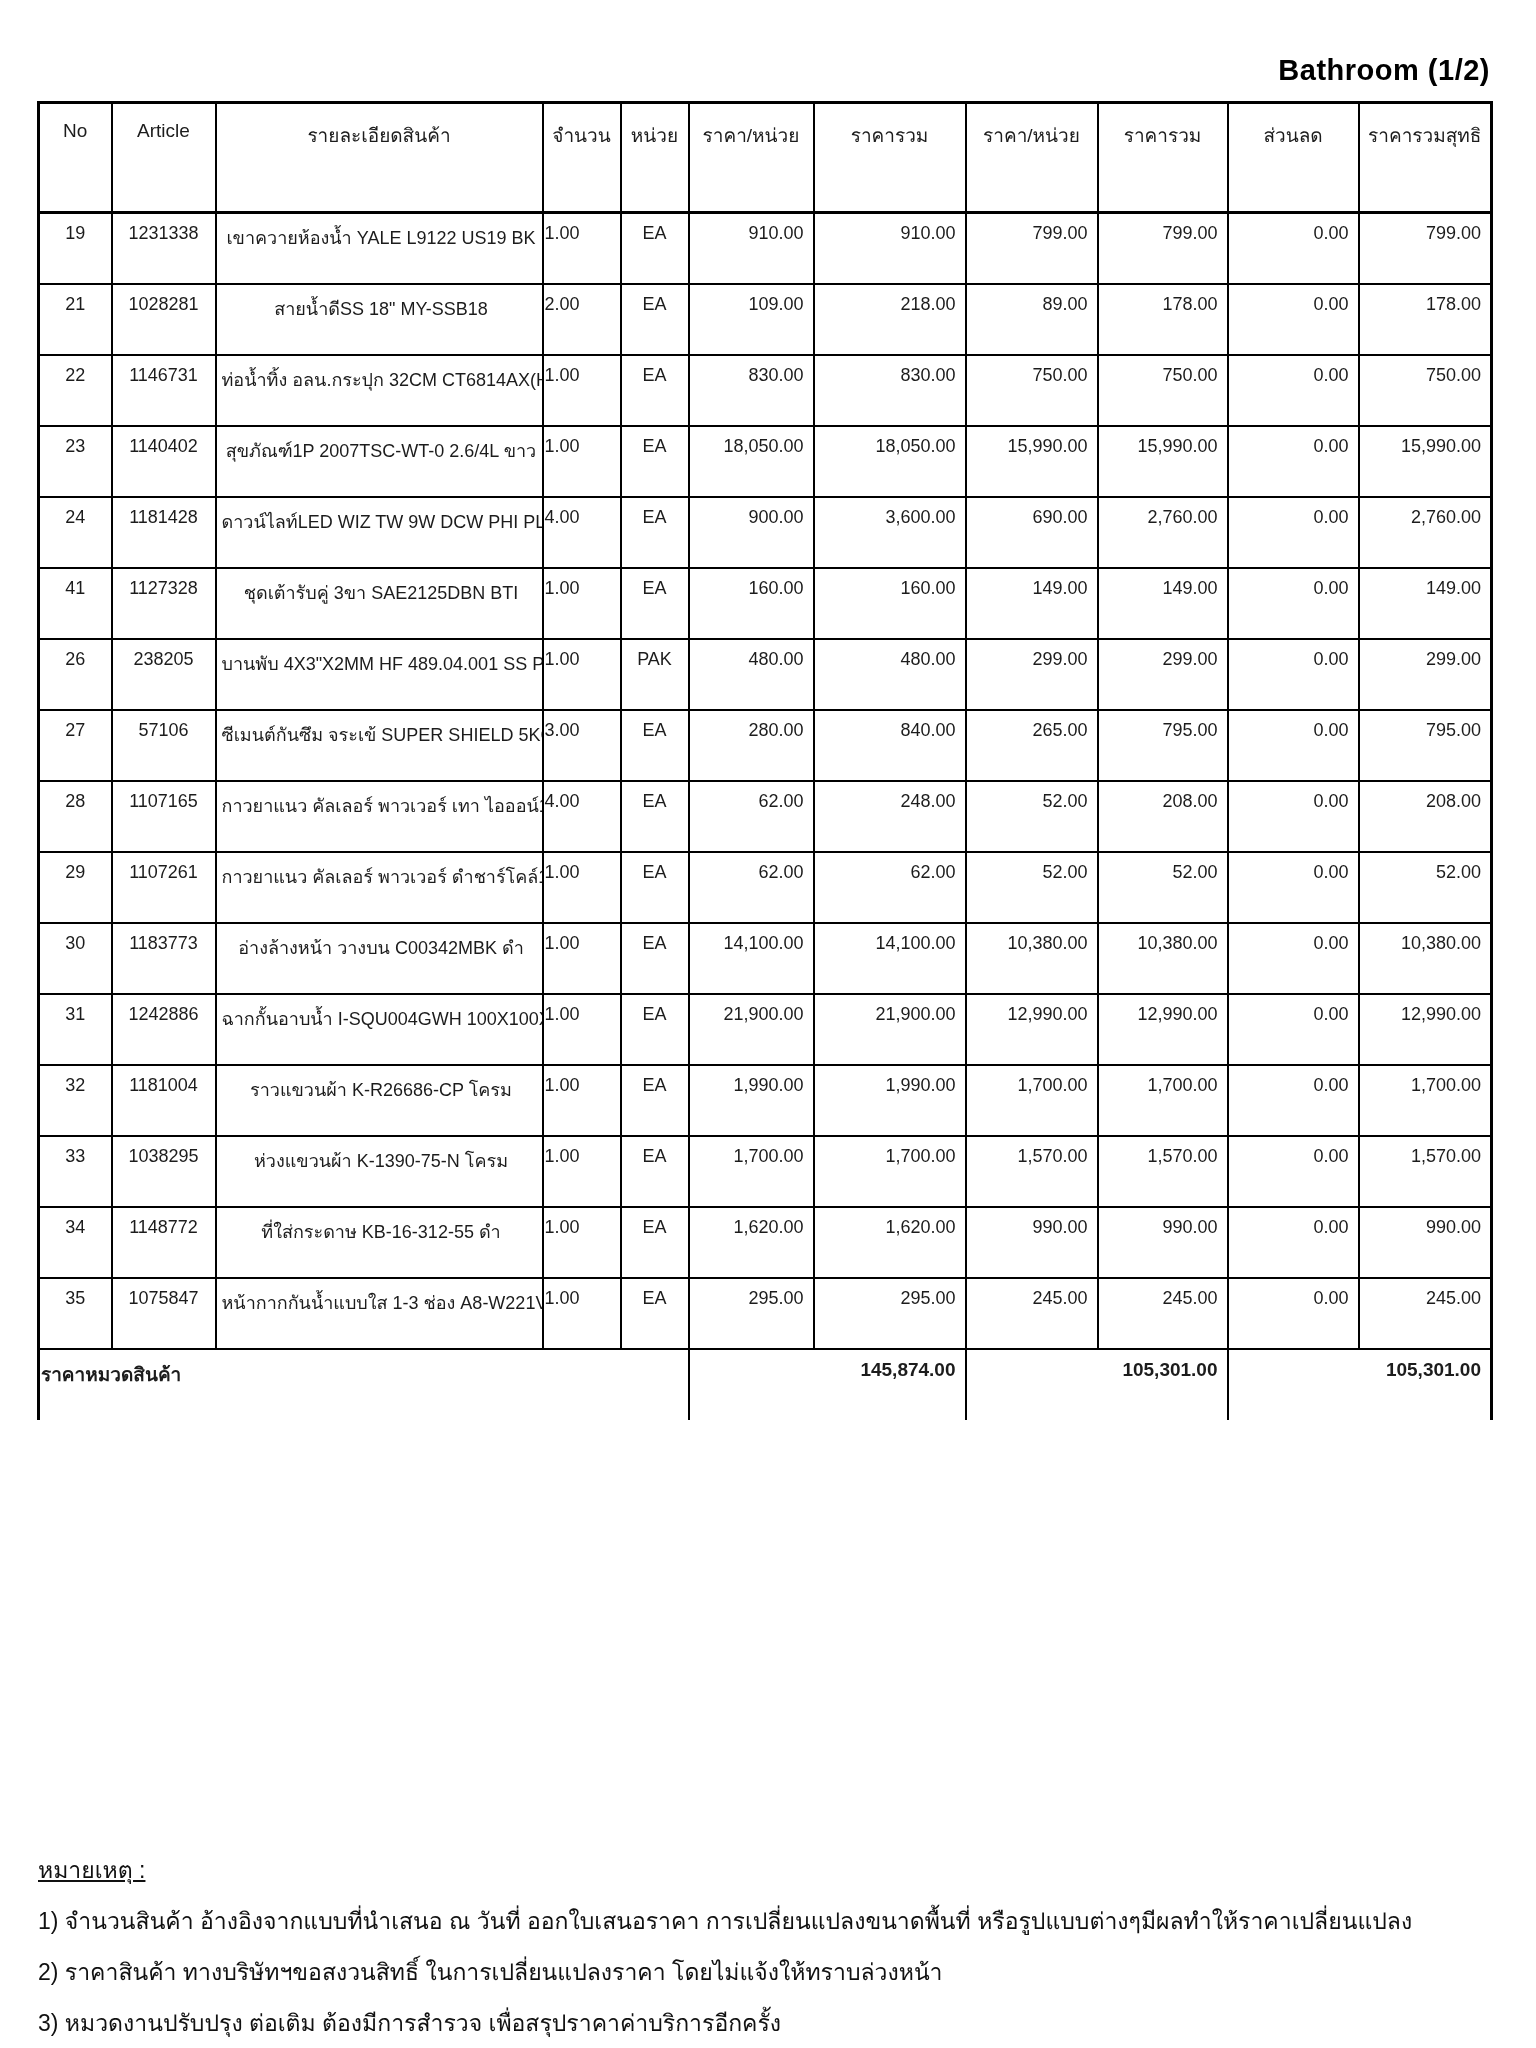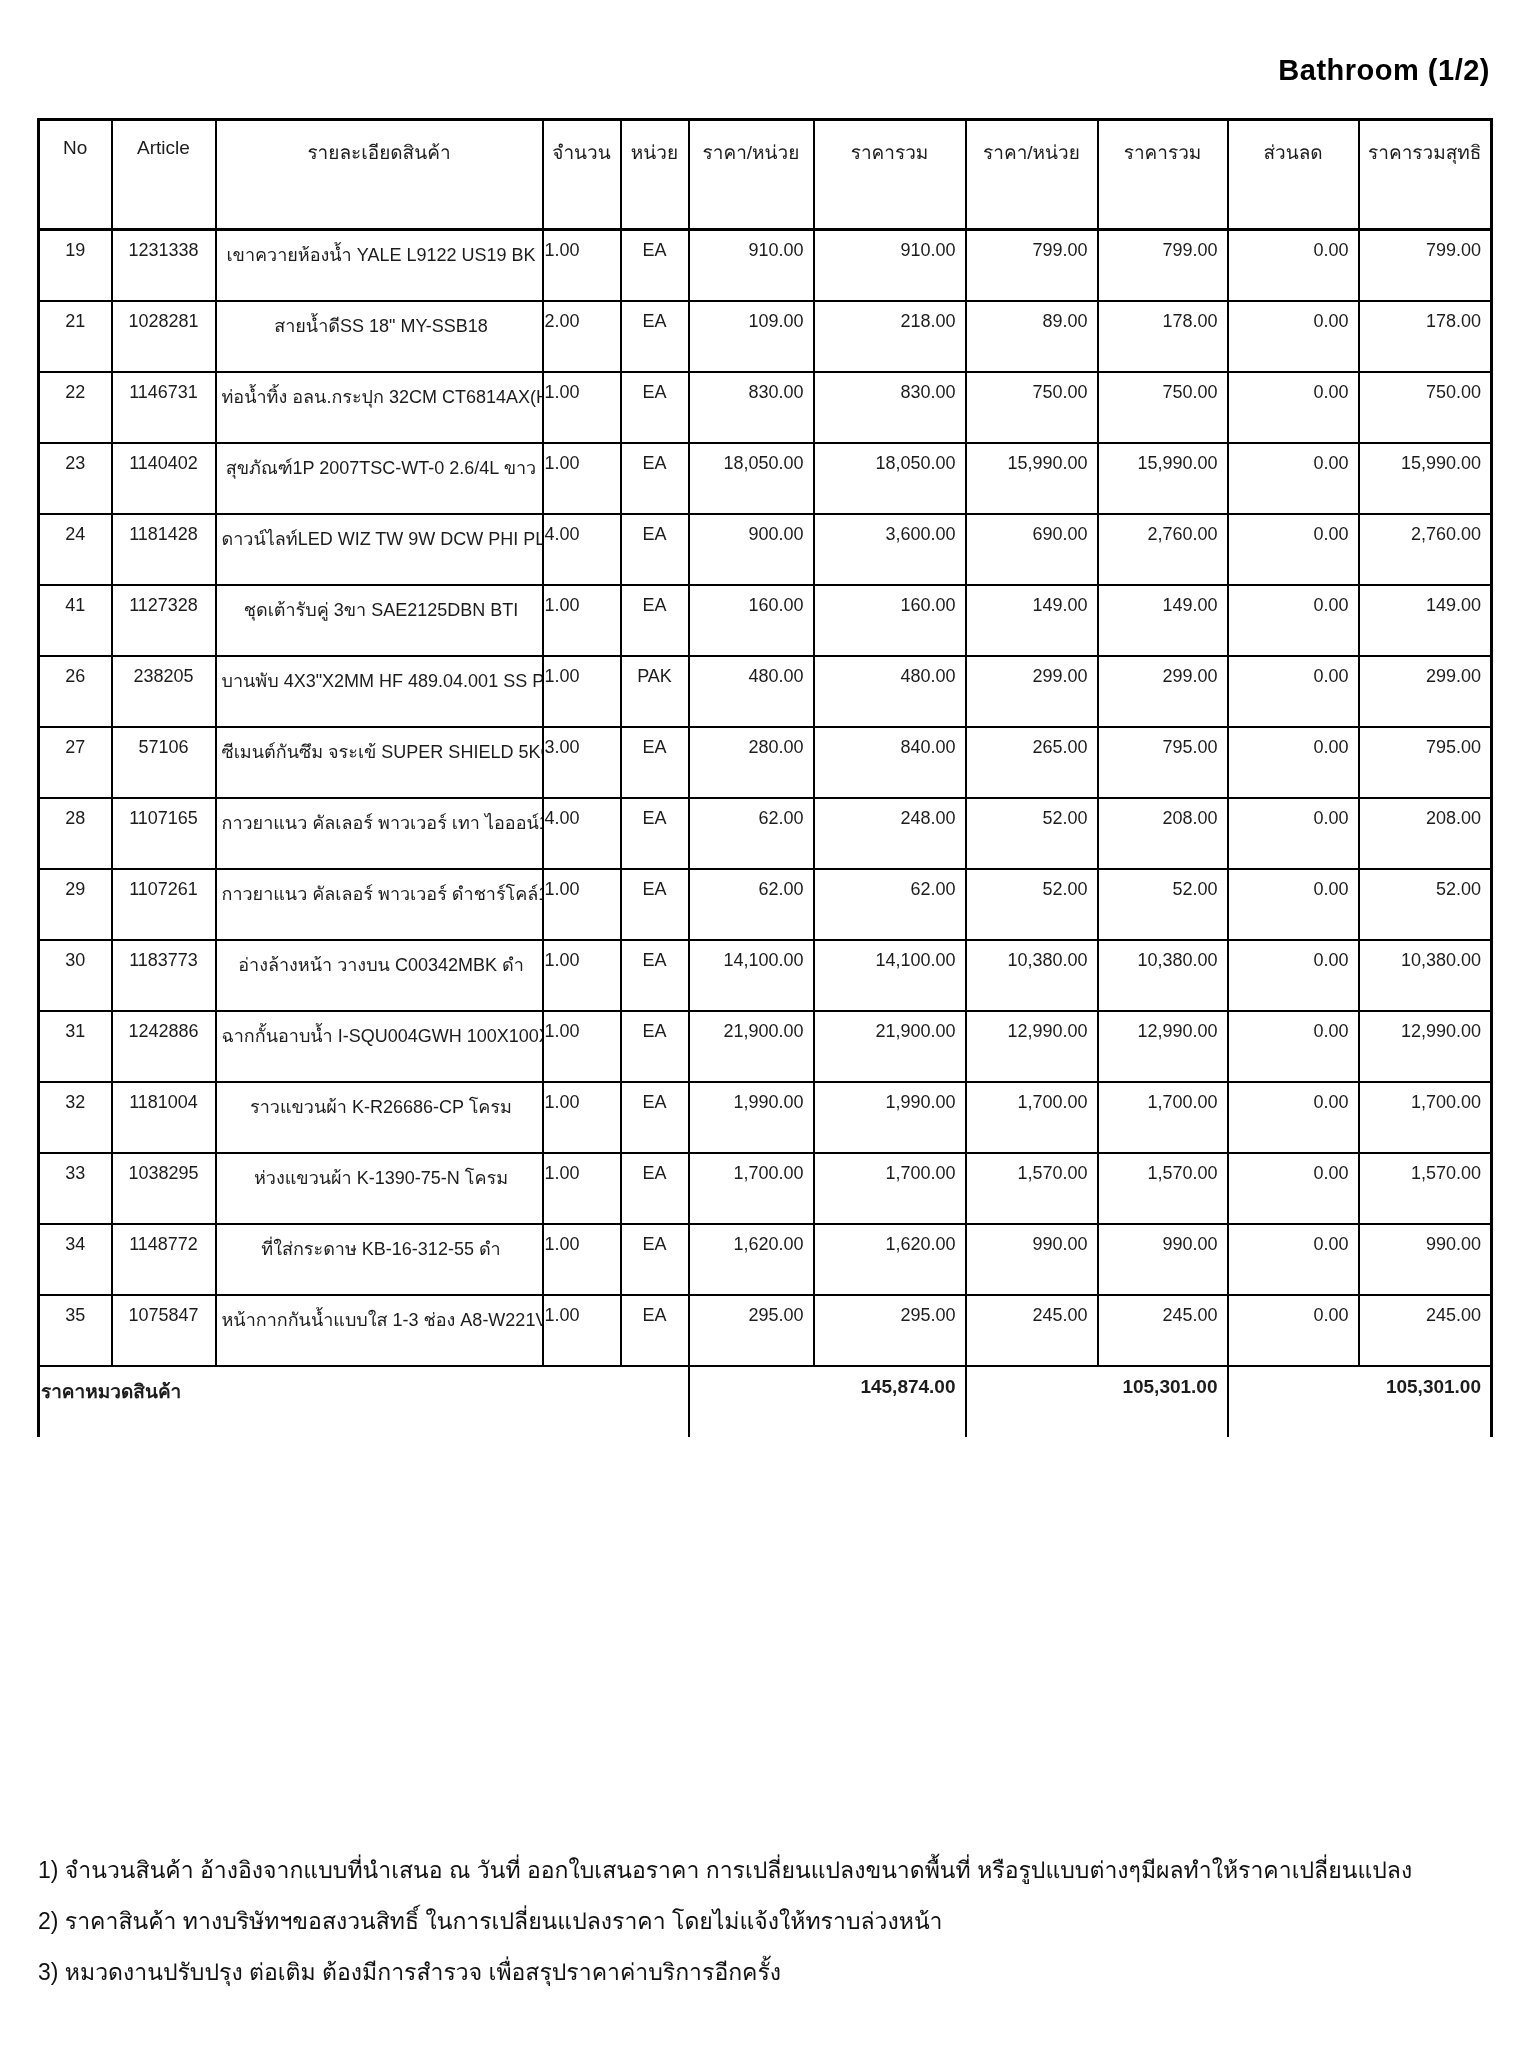--- a/index.html
+++ b/index.html
@@ -15,21 +15,21 @@
     top:54px;
     right:46px;
     font-size:29px;
     font-weight:bold;
     color:#000;
     letter-spacing:0.5px;
   }
   .quote-table{
     position:absolute;
     left:37px;
-    top:118px;
+    top:101px;
     width:1453px;
     border-collapse:collapse;
     table-layout:fixed;
     border:3px solid #000;
     border-bottom:none;
   }
   .quote-table th,.quote-table td{
     border:2px solid #000;
     vertical-align:top;
     font-size:18px;
@@ -329,16 +329,17 @@
     <tr class="summary-row">
       <td class="s-label" colspan="5">ราคาหมวดสินค้า</td>
       <td class="s-money" colspan="2">145,874.00</td>
       <td class="s-money" colspan="2">105,301.00</td>
       <td class="s-money" colspan="2">105,301.00</td>
     </tr>
   </tbody>
 </table>
 
 <div class="notes">
+  <p class="notes-line notes-heading">หมายเหตุ :</p>
   <p class="notes-line">1) จำนวนสินค้า อ้างอิงจากแบบที่นำเสนอ ณ วันที่ ออกใบเสนอราคา การเปลี่ยนแปลงขนาดพื้นที่ หรือรูปแบบต่างๆมีผลทำให้ราคาเปลี่ยนแปลง</p>
   <p class="notes-line">2) ราคาสินค้า ทางบริษัทฯขอสงวนสิทธิ์ ในการเปลี่ยนแปลงราคา โดยไม่แจ้งให้ทราบล่วงหน้า</p>
   <p class="notes-line">3) หมวดงานปรับปรุง ต่อเติม ต้องมีการสำรวจ เพื่อสรุปราคาค่าบริการอีกครั้ง</p>
 </div>
 
 </body></html>

